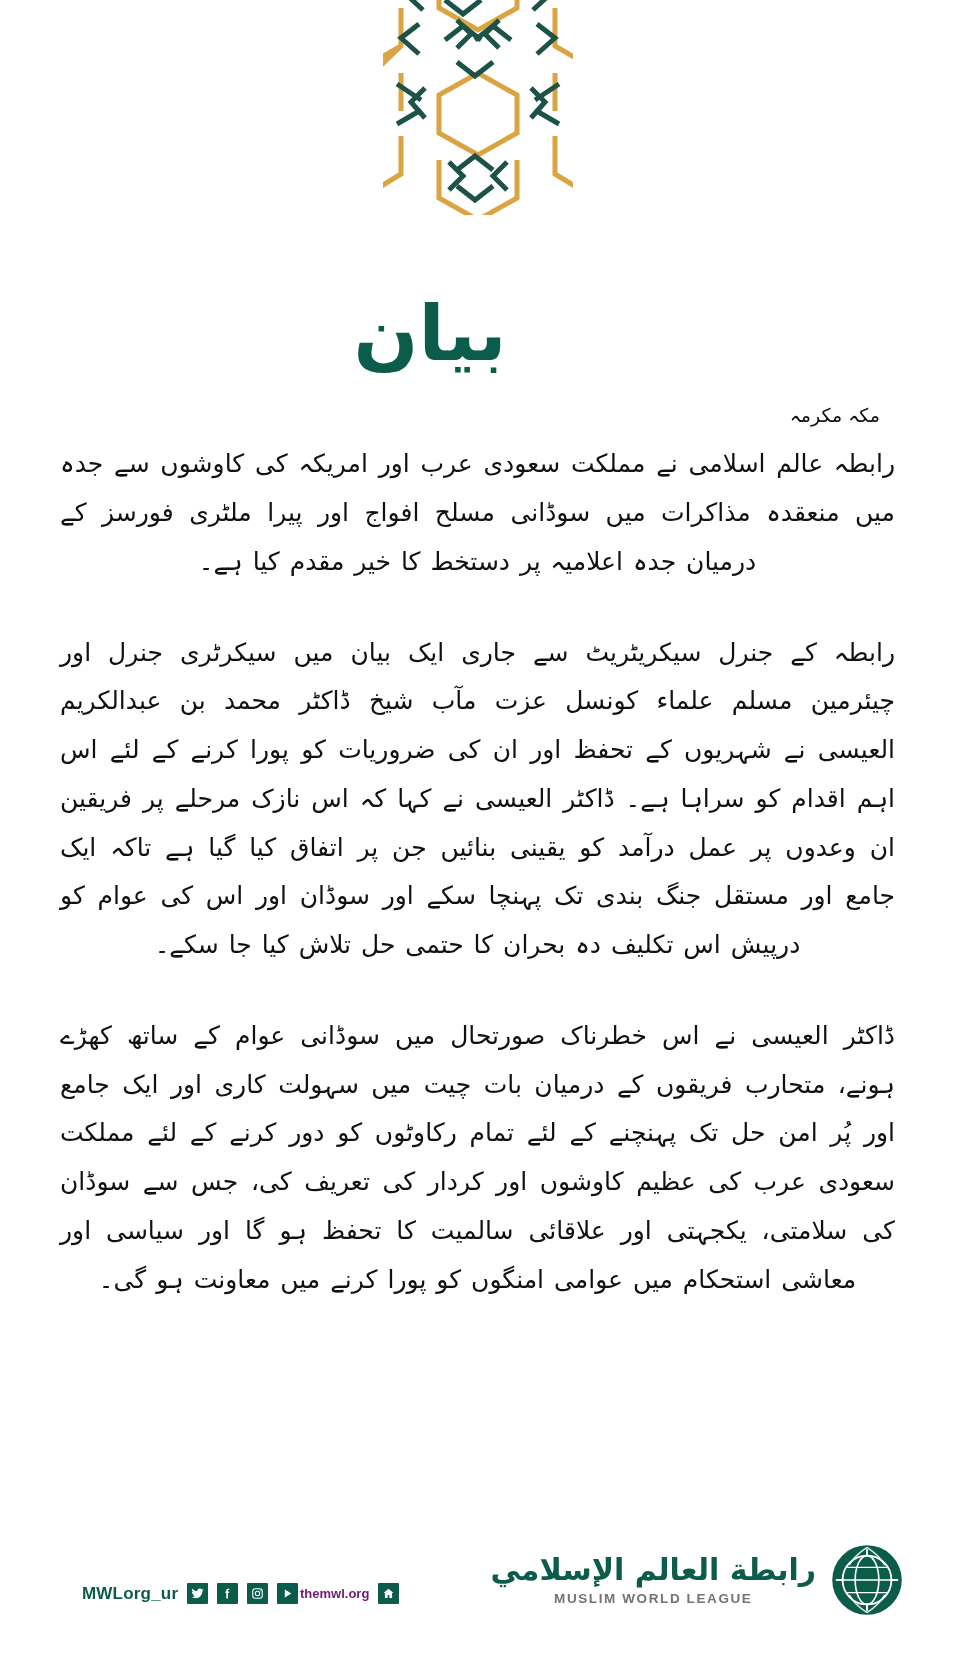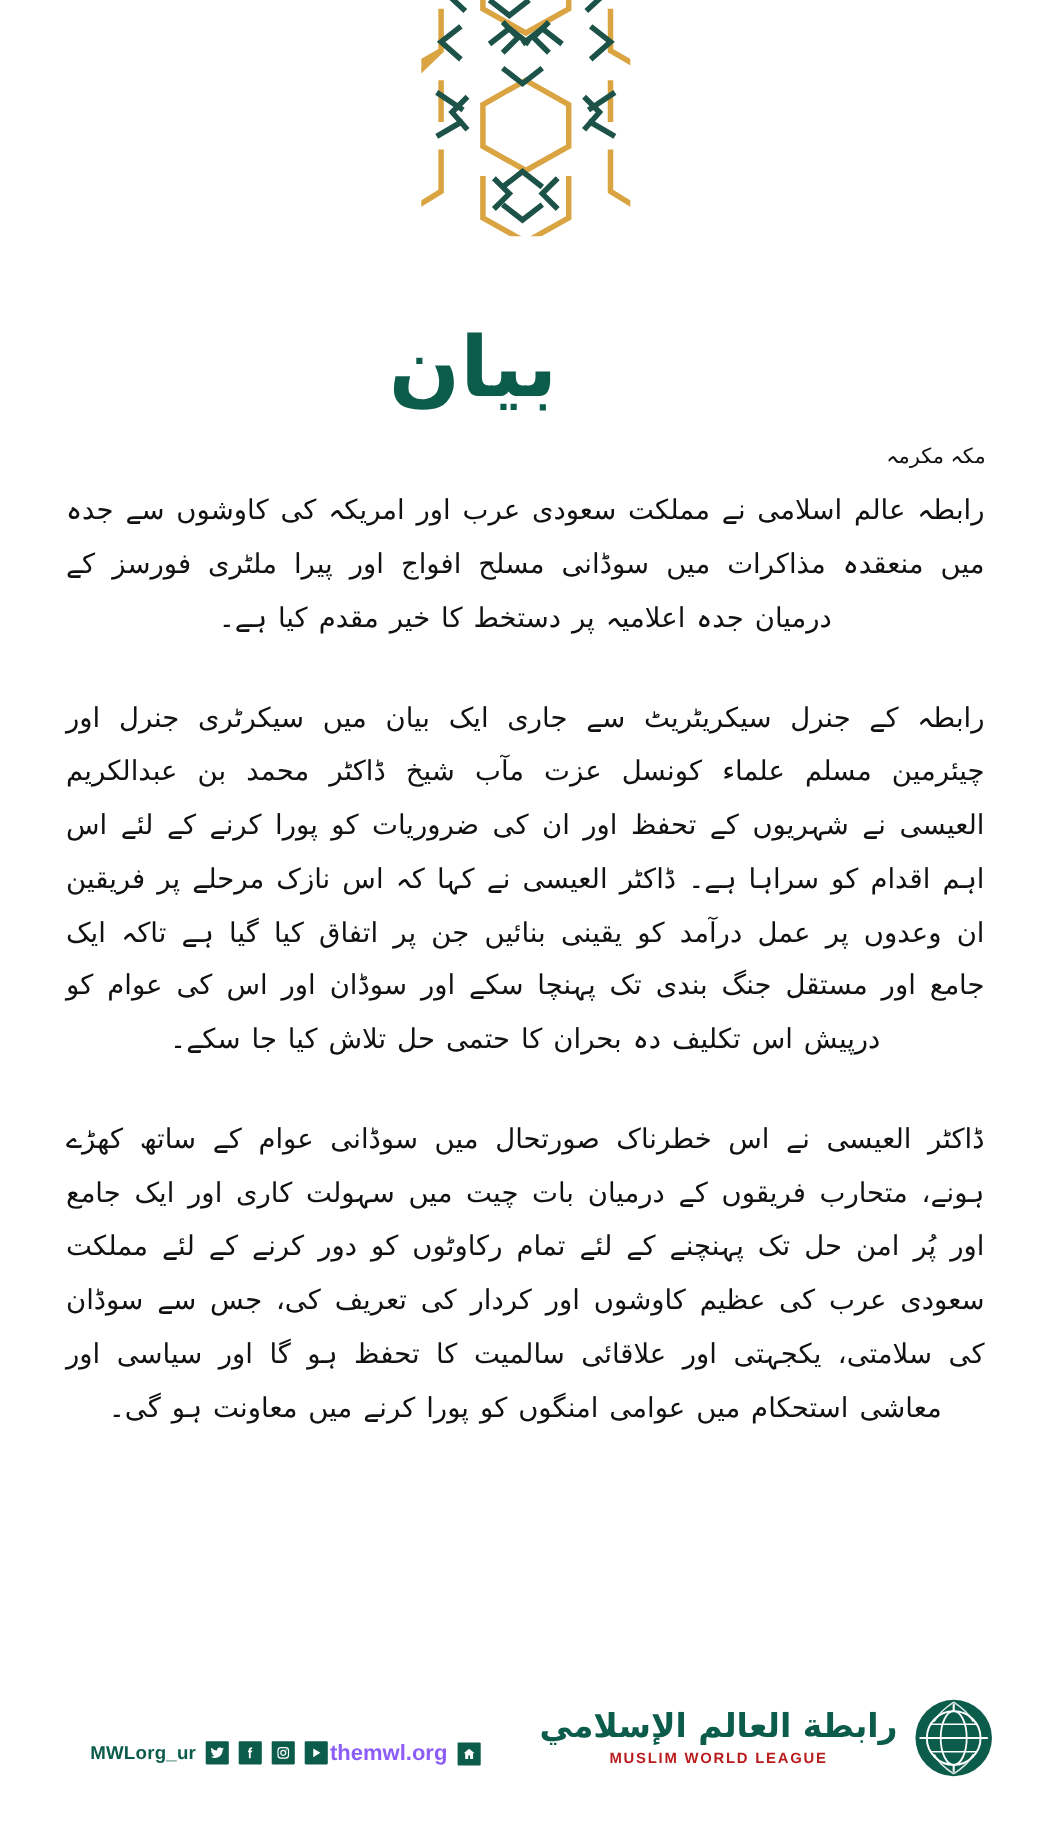--- a/index.html
+++ b/index.html
@@ -53,21 +53,21 @@
     width: 836px;
     direction: rtl;
     text-align: justify;
     color: #111111;
     font-family: "DejaVu Sans", sans-serif;
   }
   .dateline {
     font-size: 19px;
     line-height: 1.6;
     text-align: right;
-    margin: 0 0 10px 0;
+    margin: 0 16px 10px 0;
     color: #111111;
   }
   .para {
     font-size: 25px;
     line-height: 1.95;
     margin: 0 1px 42px 0;
     text-align: justify;
     text-align-last: center;
     letter-spacing: 0px;
     word-spacing: 2px;
@@ -111,22 +111,22 @@
 
   .footer-site {
     position: absolute;
     left: 300px;
     top: 58px;
     display: flex;
     align-items: center;
     gap: 9px;
   }
   .site-label {
-    color: #8b5cf6;
-    font-size: 20px;
+    color: #701a75;
+    font-size: 13px;
     font-weight: 700;
     font-family: "Liberation Sans", sans-serif;
   }
 
   .footer-logo {
     position: absolute;
     right: 52px;
     top: 18px;
     display: flex;
     align-items: center;
@@ -142,21 +142,21 @@
   }
   .logo-ar {
     color: #0c5c4c;
     font-family: "DejaVu Sans", sans-serif;
     font-size: 30px;
     font-weight: 700;
     direction: rtl;
     line-height: 1;
   }
   .logo-en {
-    color: #b91c1c;
+    color: #737373;
     font-family: "Liberation Sans", sans-serif;
     font-size: 13.5px;
     font-weight: 700;
     letter-spacing: 1.6px;
     line-height: 1;
   }
   .logo-globe { display: block; }
 </style>
 </head>
 <body>

